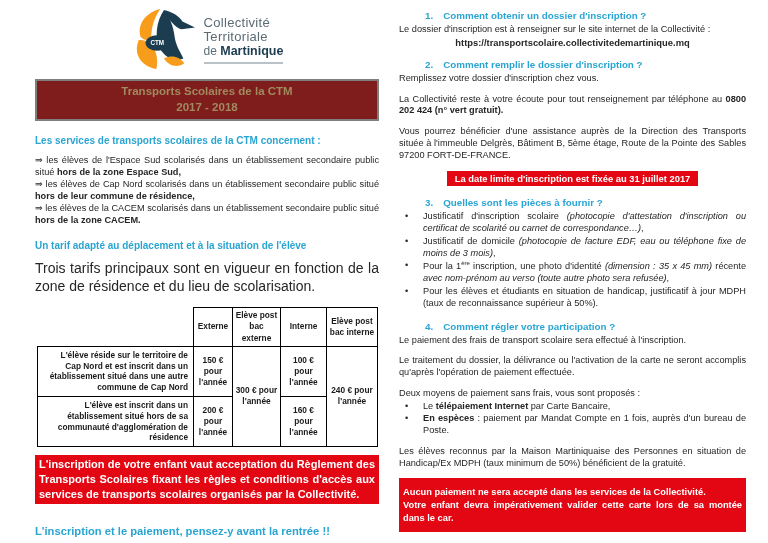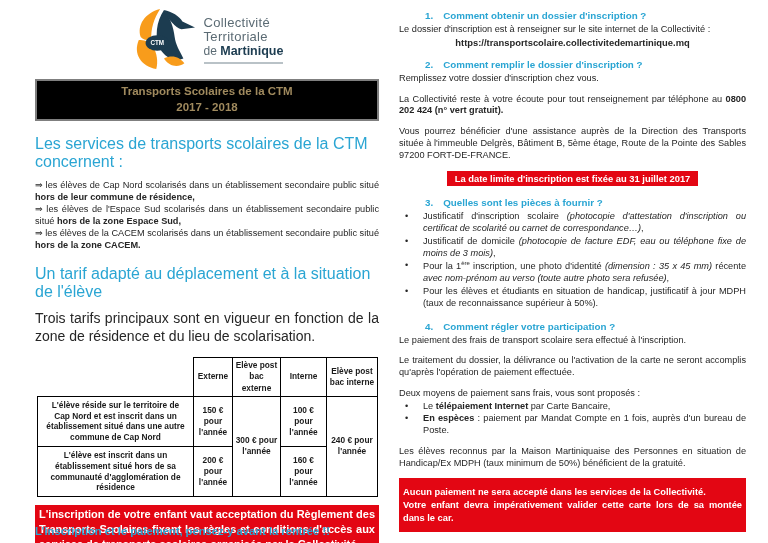--- a/index.html
+++ b/index.html
@@ -8,38 +8,38 @@
   
   .col-left{position:absolute;left:35px;top:6px;width:344px;height:533px;}
   .col-right{position:absolute;left:399px;top:10px;width:347px;height:529px;overflow:hidden;}
   
   .logo-row{display:flex;justify-content:center;align-items:center;gap:7px;height:68px;}
   .logo-text{padding-bottom:3px;border-bottom:2px solid #b9c2c7;}
   .logo-text .lt1{font-size:13px;line-height:1.05;color:#5b6b74;letter-spacing:.3px;}
   .logo-text .lt2{font-size:12px;line-height:1.15;color:#5b6b74;}
   .logo-text .lt2 b{color:#1c3c50;font-size:12.5px;}
   
-  .title-box{margin-top:5px;border:2px solid #7f7f7f;background:#000000;text-align:center;
+  .title-box{margin-top:5px;border:2px solid #7f7f7f;background:#7f1d1d;text-align:center;
              padding:3px 0 4px;color:#a08a5e;font-weight:bold;font-size:11.5px;line-height:1.35;}
   
-  .cyan-h{color:#2aa5d3;font-weight:normal;font-size:16px;margin:14px 0 0;}
+  .cyan-h{color:#2aa5d3;font-weight:bold;font-size:10px;margin:14px 0 0;}
   .body-p{font-size:14px;line-height:1.26;text-align:justify;margin:9px 0 0;}
   .r-n{font-style:normal;font-weight:inherit;}
   .r-b{font-weight:bold;}
   .r-i{font-style:italic;}
   .r-sup{vertical-align:super;font-size:65%;}
   
   .arrow-item{font-size:9.2px;line-height:1.25;text-align:justify;margin-top:1px;}
   
   table.tarifs{border-collapse:collapse;table-layout:fixed;width:340px;margin:12px 0 0 2px;
                font-size:8.3px;font-weight:bold;color:#1a1a1a;}
   table.tarifs td,table.tarifs th{border:1px solid #000;text-align:center;vertical-align:middle;
                padding:2px 2px;line-height:1.35;}
   table.tarifs .nob{border:none;background:transparent;}
-  table.tarifs .lbl{text-align:center;padding:3px 5px;line-height:1.3;}
+  table.tarifs .lbl{text-align:right;padding:3px 5px;line-height:1.3;}
   
   .red-box{background:#e30613;color:#ffffff;font-weight:bold;font-size:11px;line-height:1.35;
            text-align:justify;padding:2px 4px;margin-top:8px;}
   .deadline-wrap{text-align:center;margin:7px 0 0;}
   .deadline{display:inline-block;background:#e30613;color:#fff;font-weight:bold;
             font-size:9.4px;padding:2px 8px;}
   .red-box-final{background:#e30613;color:#fff;font-weight:bold;font-size:9.3px;line-height:1.35;
             text-align:justify;padding:8px 4px;margin-top:9px;}
   .red-box-final p{margin:0;}
   
@@ -80,22 +80,22 @@
     </div>
 
     <div class="title-box">
       <div>Transports Scolaires de la CTM</div>
       <div>2017 - 2018</div>
     </div>
 
     <div class="cyan-h">Les services de transports scolaires de la CTM concernent :</div>
 
     <div style="margin-top:9px;">
+      <div class="arrow-item"><span class="r-n">⇒ les élèves de l'Espace Sud scolarisés dans un établissement secondaire public situé </span><span class="r-b">hors de la zone Espace Sud,</span></div>
       <div class="arrow-item"><span class="r-n">⇒ les élèves de Cap Nord scolarisés dans un établissement secondaire public situé </span><span class="r-b">hors de leur commune de résidence,</span></div>
-      <div class="arrow-item"><span class="r-n">⇒ les élèves de l'Espace Sud scolarisés dans un établissement secondaire public situé </span><span class="r-b">hors de la zone Espace Sud,</span></div>
       <div class="arrow-item"><span class="r-n">⇒ les élèves de la CACEM scolarisés dans un établissement secondaire public situé </span><span class="r-b">hors de la zone CACEM.</span></div>
     </div>
 
     <div class="cyan-h">Un tarif adapté au déplacement et à la situation de l'élève</div>
     <p class="body-p">Trois tarifs principaux sont en vigueur en fonction de la zone de résidence et du lieu de scolarisation.</p>
 
     <table class="tarifs">
       <colgroup>
         <col style="width:156px">
           <col style="width:39px">

